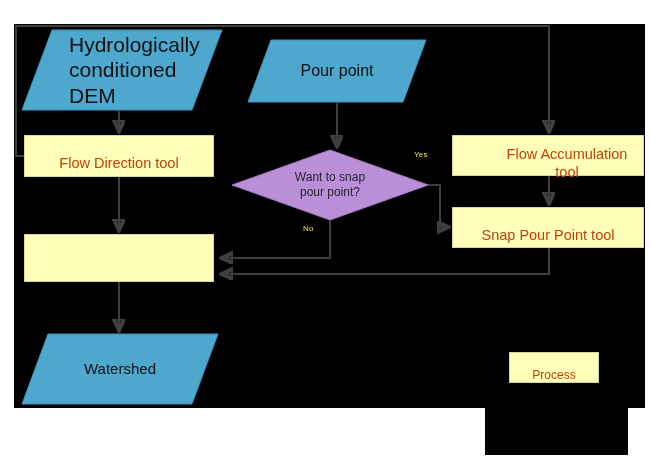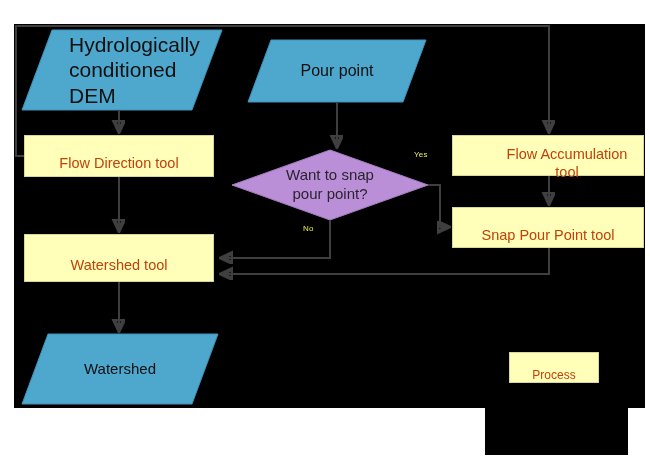--- a/index.html
+++ b/index.html
@@ -66,21 +66,21 @@
   #node-dem        { left: 22px;  top: 30px;  width: 200px; height: 80px;  font-size: 21px; }
   #node-dem .label { text-align: left; width: 128px; margin-left: 22px; }
 
   #node-pourpoint  { left: 248px; top: 40px;  width: 178px; height: 62px;  font-size: 16px; }
 
   #node-flowdir    { left: 24px;  top: 135px; width: 190px; height: 42px;  font-size: 14.5px; }
   #node-flowacc    { left: 452px; top: 135px; width: 192px; height: 41px;  font-size: 14.5px; padding-left: 38px; }
   #node-snap       { left: 452px; top: 207px; width: 192px; height: 41px;  font-size: 14.5px; }
   #node-watershedtool { left: 24px; top: 234px; width: 190px; height: 48px; font-size: 14.5px; }
 
-  #node-decision   { left: 232px; top: 150px; width: 196px; height: 70px;  font-size: 15px; }
+  #node-decision   { left: 232px; top: 150px; width: 196px; height: 70px;  font-size: 12px; }
   #node-decision .label { line-height: 1.25; }
 
   #node-watershed  { left: 22px;  top: 334px; width: 196px; height: 70px;  font-size: 15px; }
 
   
   #lg-data    { left: 505px; top: 310px; width: 104px; height: 18px; font-size: 12px; }
   #lg-process { left: 509px; top: 352px; width: 90px;  height: 31px; font-size: 12px; }
   #lg-decision{ left: 487px; top: 409px; width: 140px; height: 46px; font-size: 12px; }
 
   
@@ -176,21 +176,20 @@
     <svg viewBox="0 0 192 41" preserveAspectRatio="none">
       <rect x="0.5" y="0.5" width="191" height="40" fill="#ffffb9" stroke="#d7d79a" stroke-width="1"></rect>
     </svg>
     <div class="label">Snap Pour Point tool</div>
   </div>
 
   <div class="node process-shape" id="node-watershedtool">
     <svg viewBox="0 0 190 48" preserveAspectRatio="none">
       <rect x="0.5" y="0.5" width="189" height="47" fill="#ffffb9" stroke="#d7d79a" stroke-width="1"></rect>
     </svg>
-    <div class="label">Watershed tool</div>
   </div>
 
   <div class="node dec-shape" id="node-decision">
     <svg viewBox="0 0 196 70" preserveAspectRatio="none">
       <polygon points="98,0 196,35 98,70 0,35" fill="#bb8fd7" stroke="#a77ec4" stroke-width="1"></polygon>
     </svg>
     <div class="label">Want to snap
 pour point?</div>
   </div>
 

